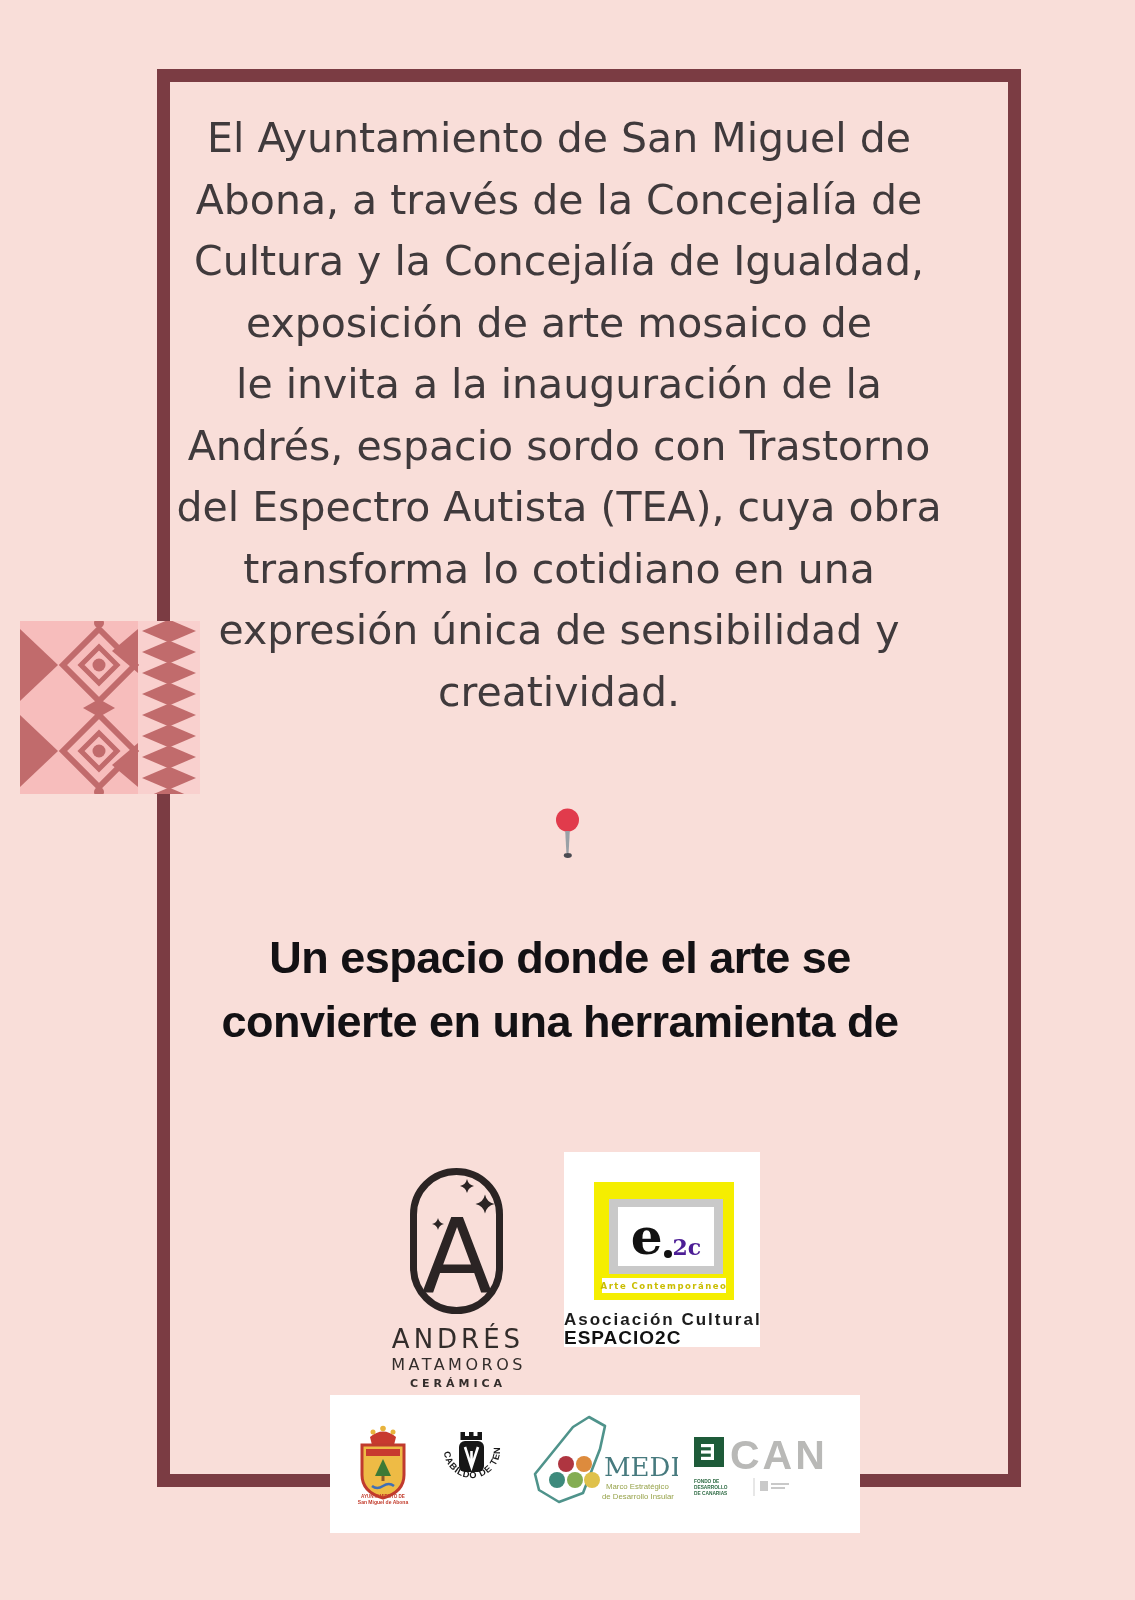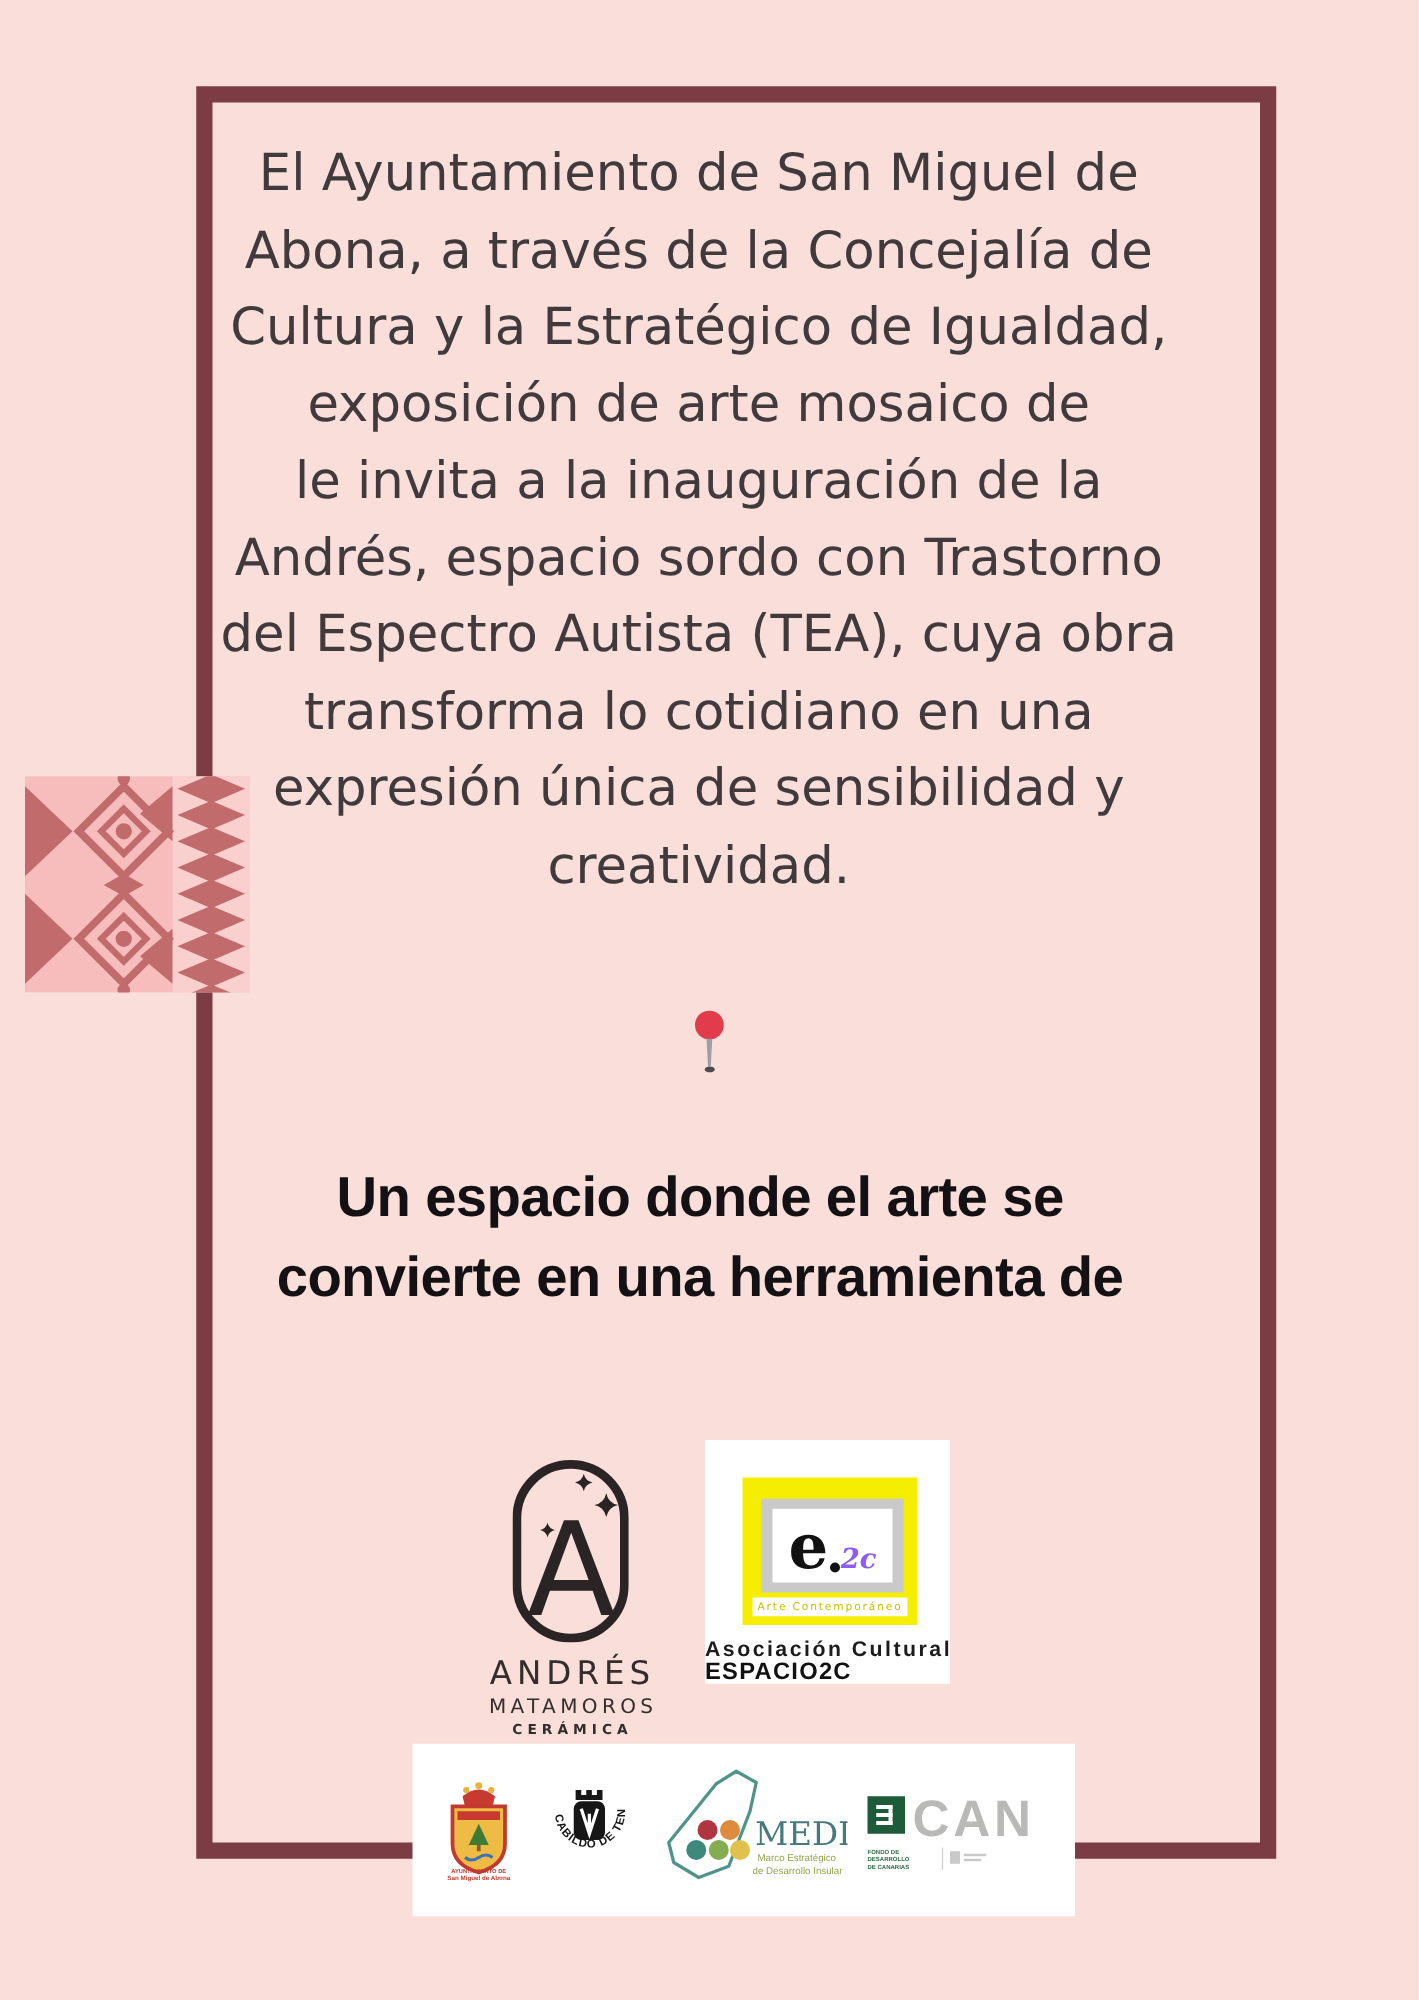--- a/index.html
+++ b/index.html
@@ -28,23 +28,23 @@
   .andres-l2{margin-top:1px;font-size:16px;letter-spacing:3.5px;margin-left:5px;}
   .andres-l3{margin-top:3px;font-size:11px;font-weight:bold;letter-spacing:4px;margin-left:4px;}
   
   .e2c-card{position:absolute;left:564px;top:1152px;width:196px;height:195px;background:#ffffff;z-index:2;}
   .e2c-yellow{position:absolute;left:30px;top:30px;width:140px;height:118px;background:#f5ee00;}
   .e2c-gray{position:absolute;left:15px;top:17px;width:114px;height:75px;background:#c9c9c9;}
   .e2c-inner{position:absolute;left:9px;top:8px;right:9px;bottom:8px;background:#ffffff;
              display:flex;align-items:center;justify-content:center;}
   .e2c-e{font-family:"DejaVu Serif",serif;font-weight:bold;font-size:50px;line-height:1;color:#111;}
   .e2c-dot{width:8px;height:8px;border-radius:50%;background:#111;align-self:flex-end;margin:0 1px 8px 1px;}
-  .e2c-sub{font-family:"DejaVu Serif",serif;font-weight:bold;font-size:22px;color:#8b5cf6;align-self:flex-end;margin-bottom:6px;font-style:italic;}
+  .e2c-sub{font-family:"DejaVu Serif",serif;font-weight:bold;font-size:22px;color:#4c1d95;align-self:flex-end;margin-bottom:6px;}
   .e2c-tag{position:absolute;left:8px;top:96px;width:124px;height:15px;background:#ffffff;
-           font-size:8.5px;font-weight:normal;letter-spacing:1.5px;color:#c9bd00;
+           font-size:8.5px;font-weight:bold;letter-spacing:1.5px;color:#c9bd00;
            display:flex;align-items:center;justify-content:center;white-space:nowrap;}
   .e2c-org{position:absolute;left:0;top:158px;width:196px;text-align:center;
            font-family:"Liberation Sans",sans-serif;font-weight:bold;font-size:17px;
            letter-spacing:2px;color:#1c1c1c;white-space:nowrap;}
   .e2c-name{position:absolute;left:0;top:175px;width:200px;text-align:left;
             font-family:"Liberation Sans",sans-serif;font-weight:bold;font-size:19px;
             letter-spacing:1px;color:#111;}
   
   .footer-strip{position:absolute;left:330px;top:1395px;width:530px;height:138px;background:#ffffff;z-index:3;}
   .fl{position:absolute;}
@@ -52,21 +52,21 @@
 </head>
 <body>
 
 <div class="canvas">
 
   <div class="frame"></div>
 
   <div class="inv-text">
     <div class="inv-line">El Ayuntamiento de San Miguel de</div>
     <div class="inv-line">Abona, a través de la Concejalía de</div>
-    <div class="inv-line">Cultura y la Estratégico de Igualdad,</div>
+    <div class="inv-line">Cultura y la Concejalía de Igualdad,</div>
     <div class="inv-line">exposición de arte mosaico de</div>
     <div class="inv-line">le invita a la inauguración de la</div>
     <div class="inv-line">Andrés, espacio sordo con Trastorno</div>
     <div class="inv-line">del Espectro Autista (TEA), cuya obra</div>
     <div class="inv-line">transforma lo cotidiano en una</div>
     <div class="inv-line">expresión única de sensibilidad y</div>
     <div class="inv-line">creatividad.</div>
   </div>
 
   <div class="location-row">

